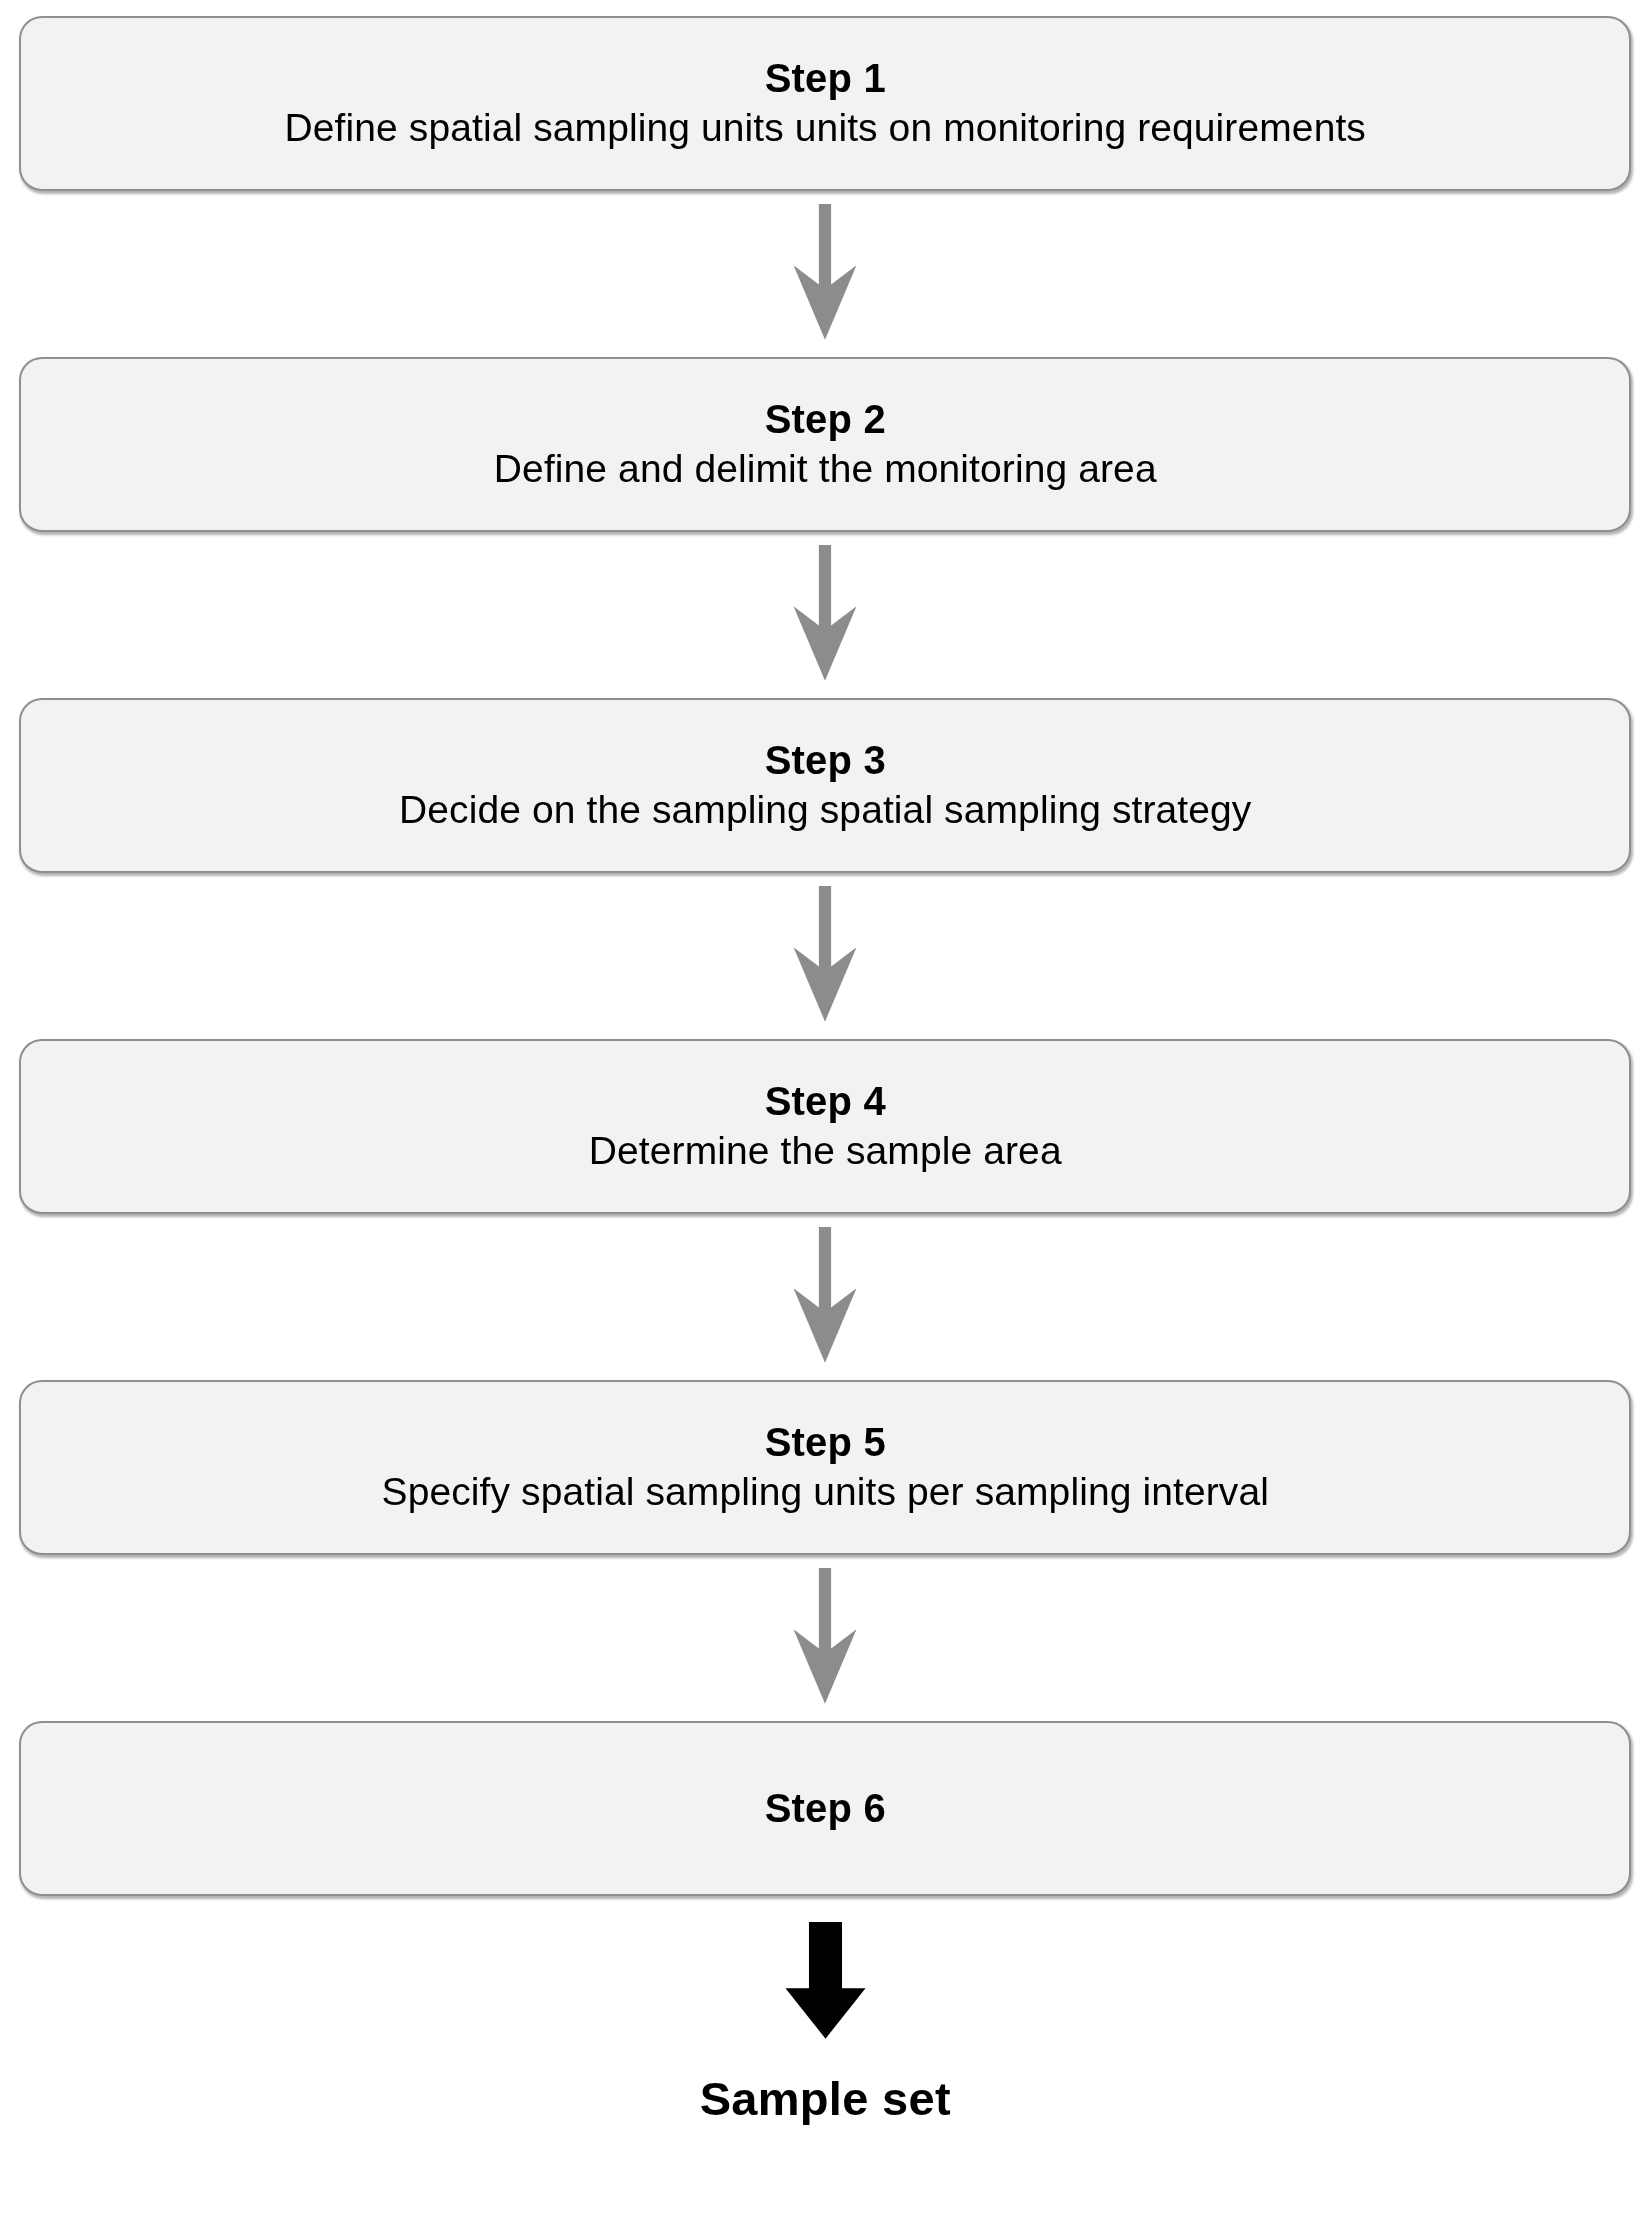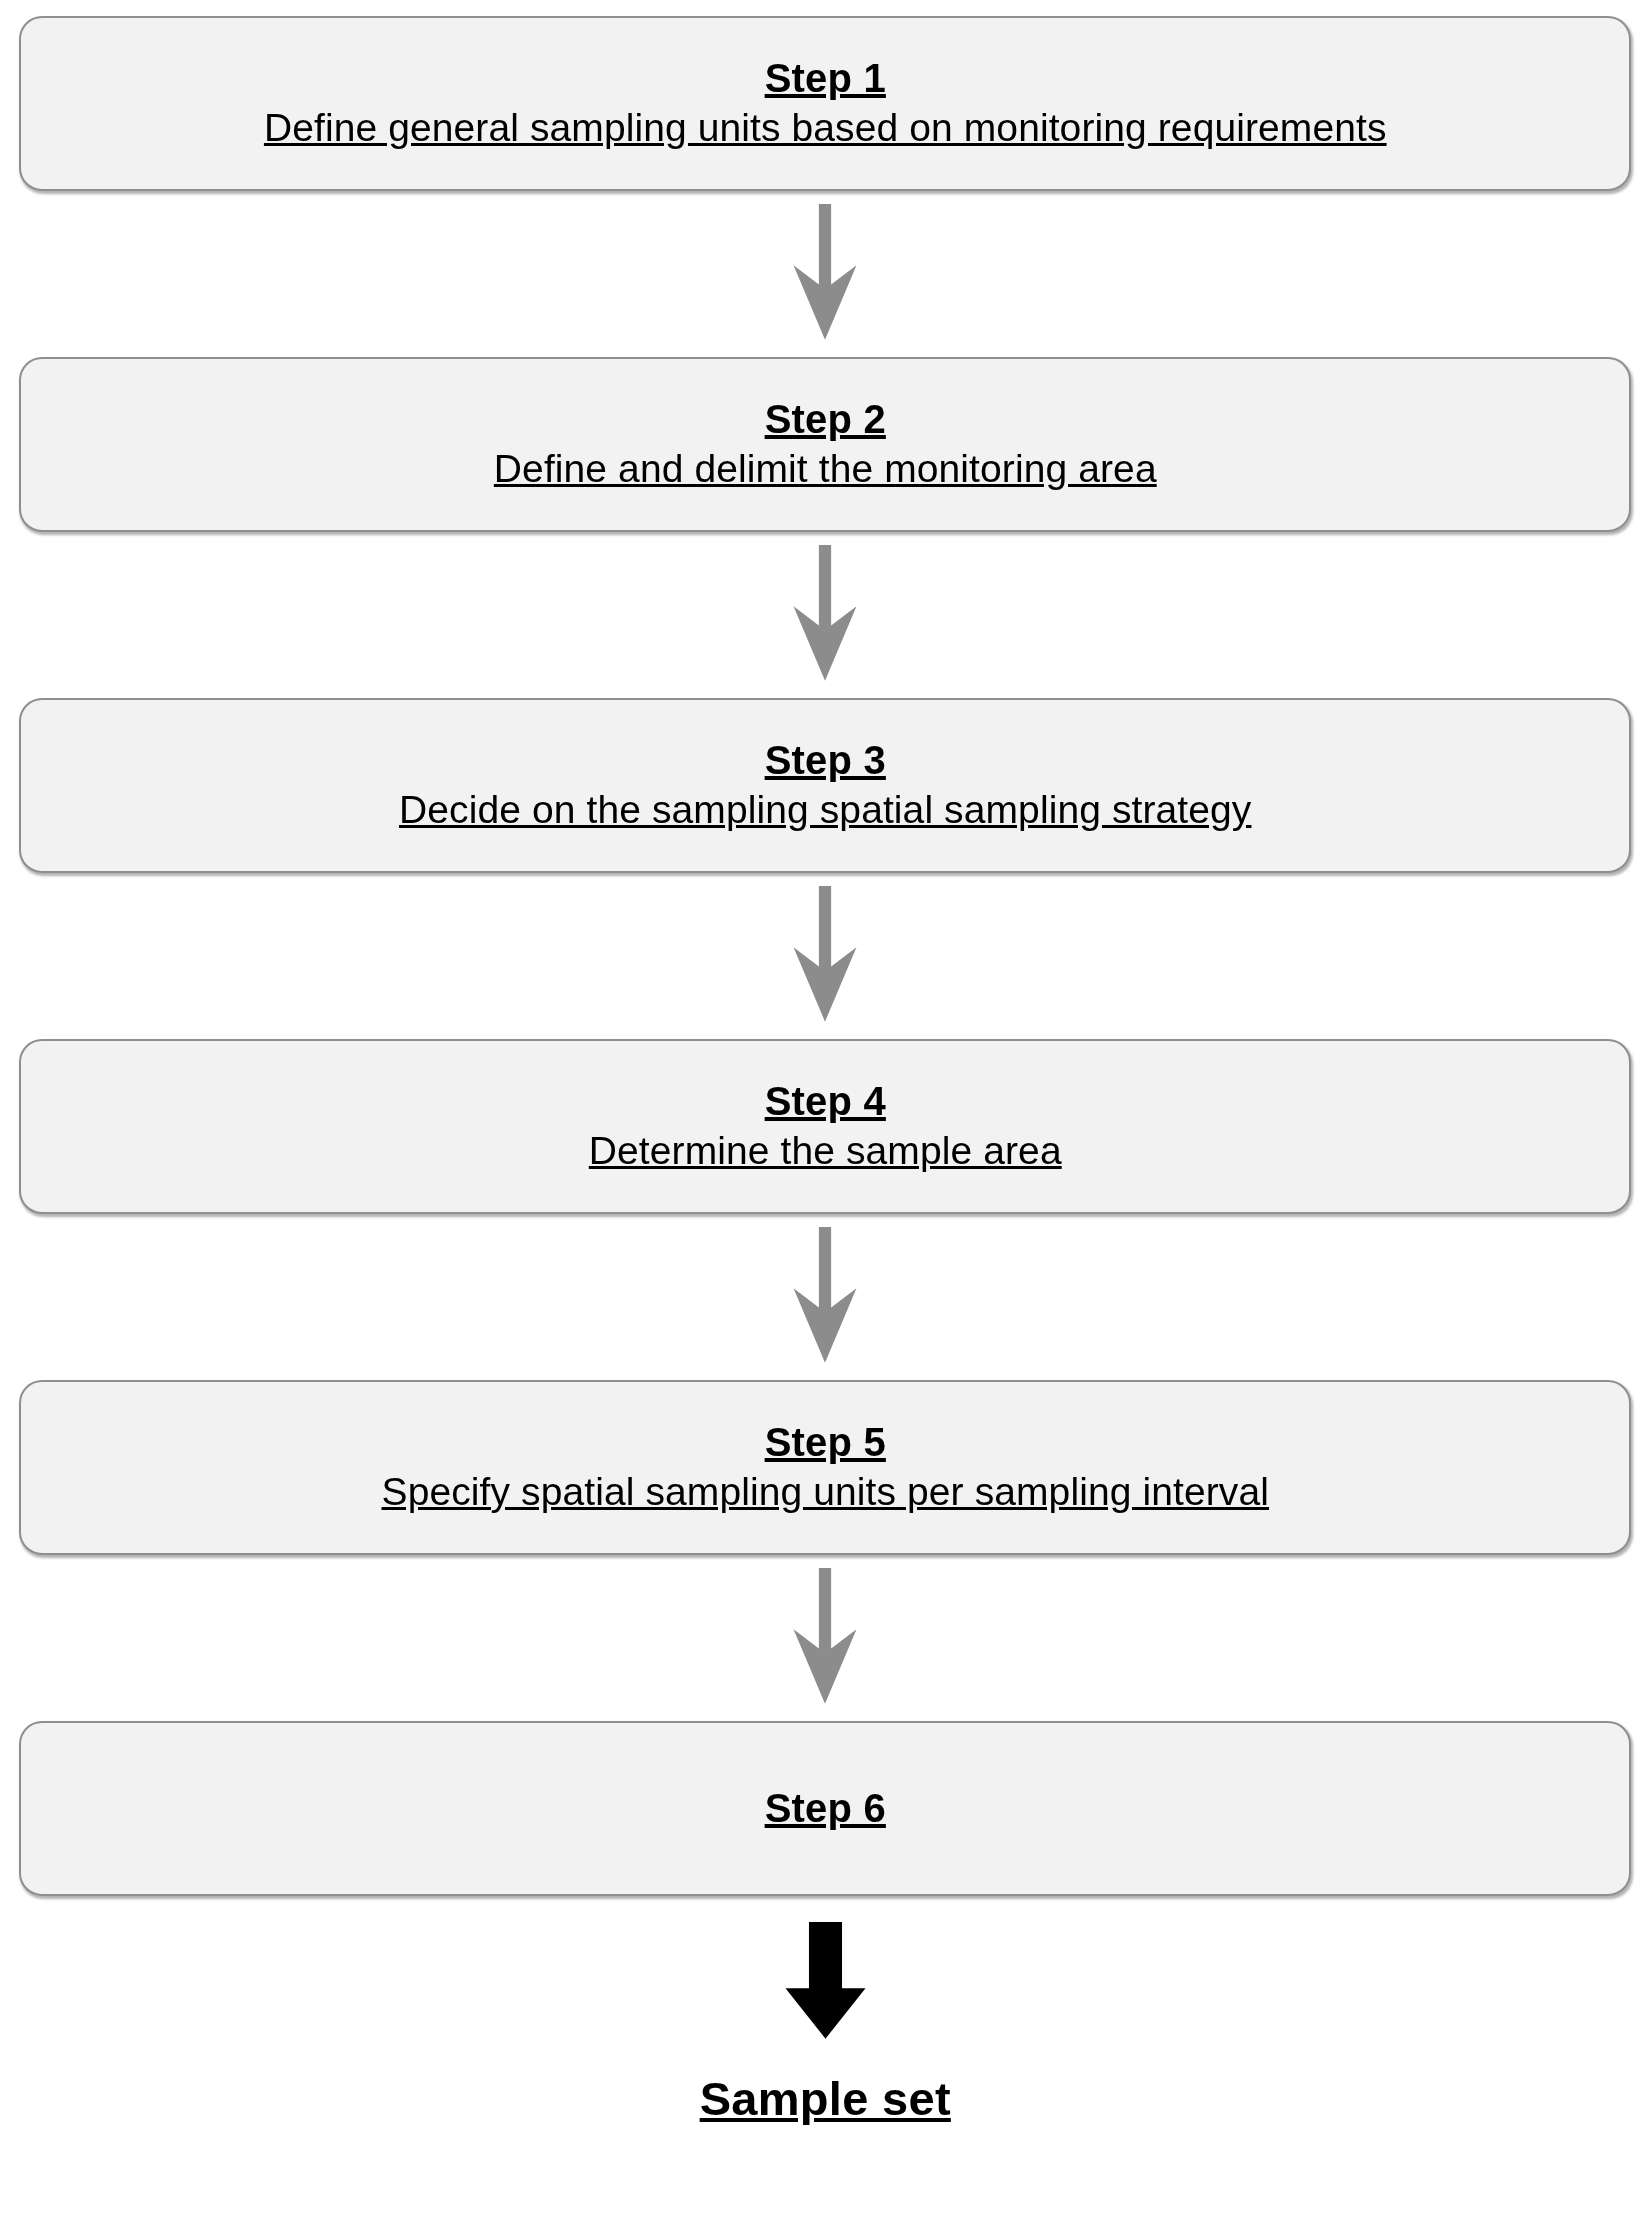--- a/index.html
+++ b/index.html
@@ -17,21 +17,20 @@
 
   #flowchart {
     position: relative;
     width: 1649px;
     height: 2214px;
     box-sizing: border-box;
     padding: 15.7px 17.5px 0 19px;
     display: flex;
     flex-direction: column;
     align-items: center;
-    text-decoration: underline;
   }
 
   
   .step-box {
     width: 1612px;
     height: 175px;
     box-sizing: border-box;
     background: #f2f2f2;
     border: 2.6px solid #8f8f8f;
     border-radius: 23px;
@@ -91,21 +90,21 @@
     letter-spacing: 0.3px;
   }
 </style>
 </head>
 <body>
 
 <div id="flowchart">
 
   <div class="step-box">
     <div class="step-title">Step 1</div>
-    <div class="step-desc">Define general sampling units based on monitoring requirements</div>
+    <div class="step-desc">Define spatial sampling units units on monitoring requirements</div>
   </div>
 
   <div class="connector">
     <svg width="70" height="140" viewBox="0 0 80 160">
       <path d="M33 0 H47 V92 L76 70 L40 155 L4 70 L33 92 Z" fill="#8c8c8c"></path>
     </svg>
   </div>
 
   <div class="step-box">
     <div class="step-title">Step 2</div>

